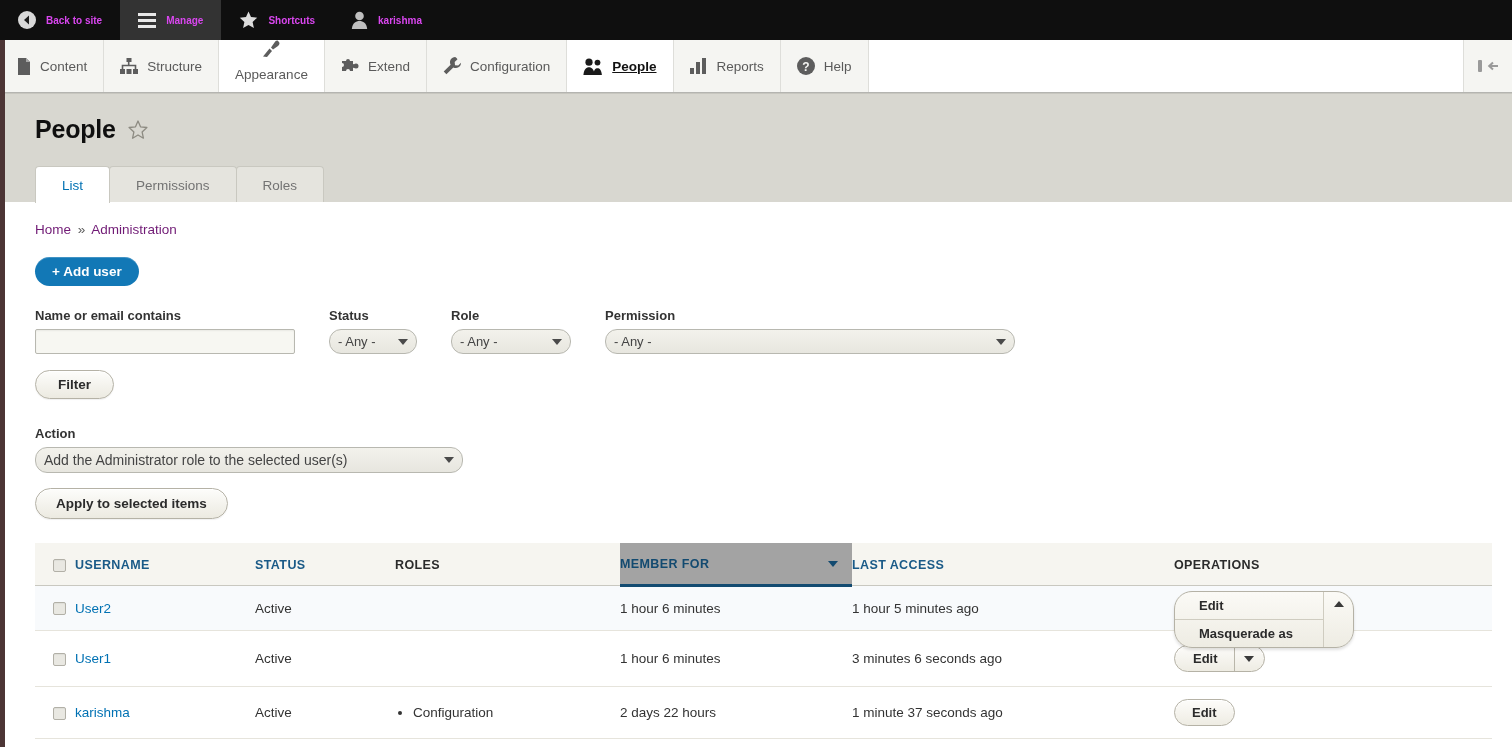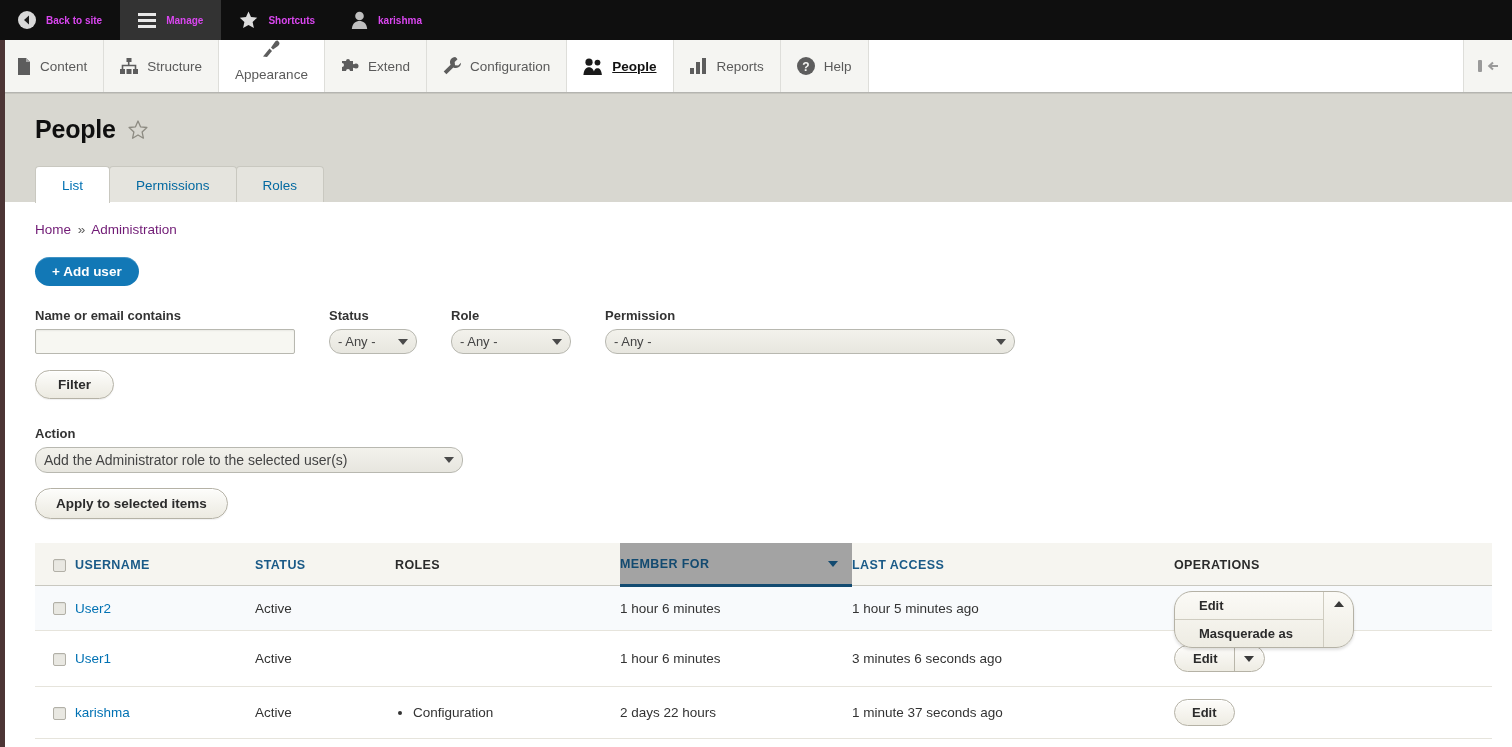--- a/index.html
+++ b/index.html
@@ -66,21 +66,21 @@
   }
   .page-title-row { display: flex; align-items: center; gap: 12px; }
   .page-title {
     font-size: 25px; font-weight: bold; color: #0f0f0f; letter-spacing: -0.2px;
   }
   .star-btn { cursor: pointer; line-height: 0; }
 
   
   .tabs { display: flex; align-items: flex-end; margin-top: 21px; padding-left: 0; }
   .tab {
-    padding: 11px 26px 10px 26px; font-size: 13.5px; color: #0369a1;
+    padding: 11px 26px 10px 26px; font-size: 13.5px; color: #737373;
     background: #e5e4de; border: 1px solid #c9c8c0; border-bottom: none;
     border-top-left-radius: 4px; border-top-right-radius: 4px;
     margin-right: -1px; cursor: pointer; position: relative; top: 1px;
   }
   .tab.active {
     background: #ffffff; color: #0071b3; border-color: #c9c8c0;
     z-index: 2;
   }
 
   

